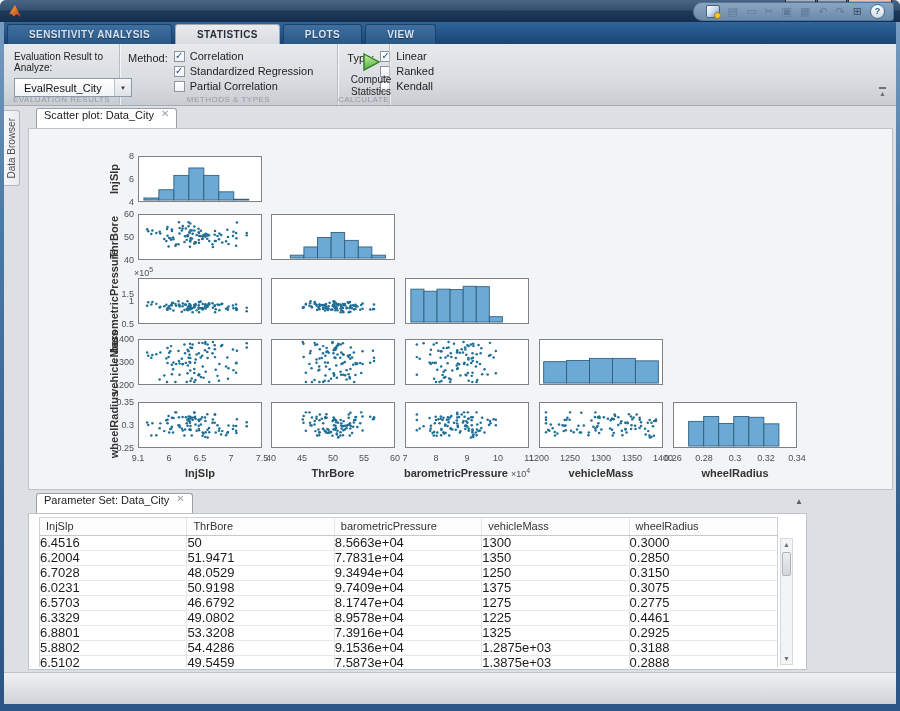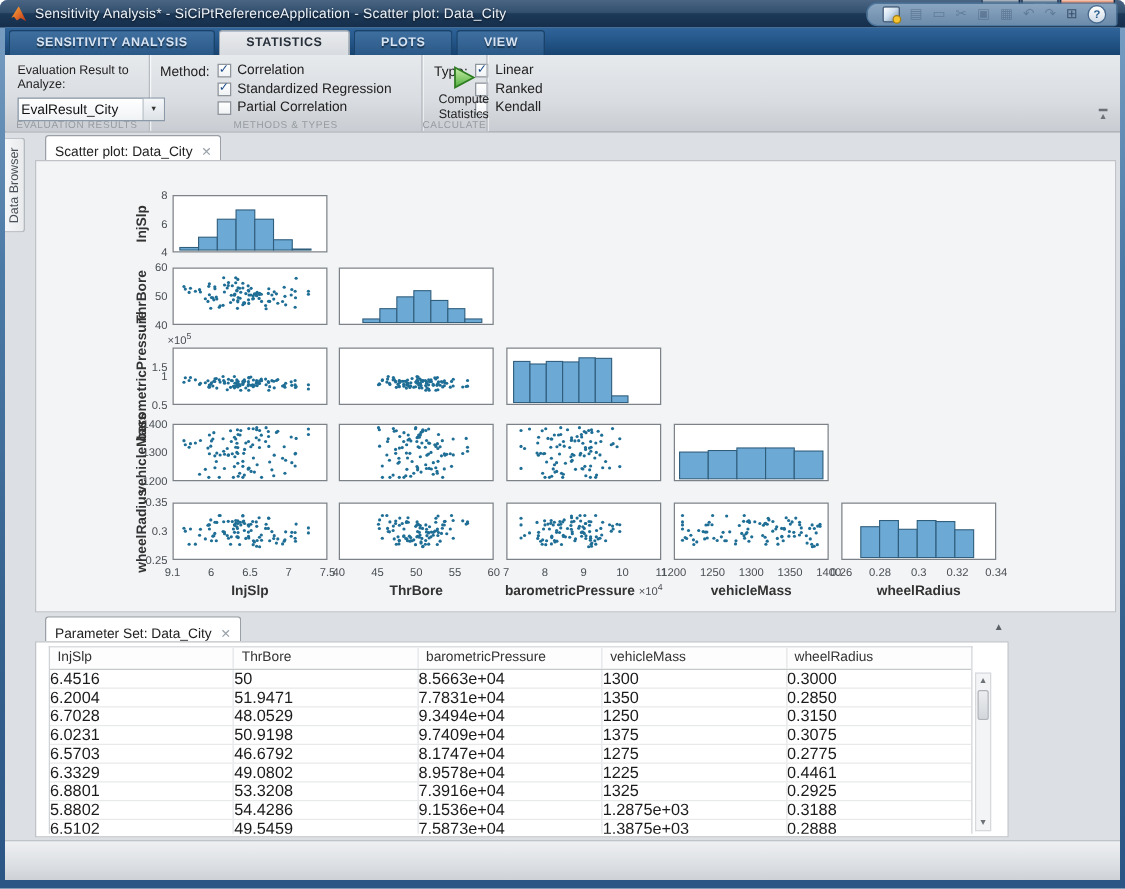--- a/index.html
+++ b/index.html
@@ -54,21 +54,21 @@
   
   .toolstrip{position:absolute;left:4px;top:44px;right:4px;height:61px;
     background:linear-gradient(180deg,#e7eaed 0%,#d9dce0 60%,#c9cdd3 100%);
     border-bottom:1px solid #a6abb1;display:flex;}
   .tgroup{position:relative;height:100%;box-sizing:border-box;padding:5px 8px 13px 8px;
     border-right:1px solid #b7bcc2;box-shadow:1px 0 0 rgba(255,255,255,.7);}
   .tfooter{position:absolute;left:0;right:0;bottom:1px;text-align:center;
     font-size:8px;letter-spacing:.5px;color:#969ba1;}
   .evlabel{font-size:10px;color:#222;margin:2px 0 5px 2px;}
   .combo{width:118px;height:19px;margin-left:2px;border:1px solid #8b99a8;background:linear-gradient(#ffffff,#f0f3f5);
-    display:flex;align-items:center;font-size:11px;color:#111;padding-left:2px;box-sizing:border-box;cursor:pointer;}
+    display:flex;align-items:center;font-size:11px;color:#111;padding-left:9px;box-sizing:border-box;cursor:pointer;}
   .combo .arrow{margin-left:auto;width:16px;align-self:stretch;border-left:1px solid #b9c1c9;
     background:linear-gradient(#f6f8fa,#dde2e7);display:flex;align-items:center;justify-content:center;
     font-size:6px;color:#333;}
   .mt-wrap{display:flex;gap:6px;}
   .mlabel{font-size:11px;color:#222;margin-top:3px;}
   .cbcol{display:flex;flex-direction:column;gap:3px;margin-top:1px;}
   .cbrow{display:flex;align-items:center;gap:5px;cursor:pointer;}
   .cb{width:11px;height:11px;box-sizing:border-box;border:1px solid #8f959c;
     background:linear-gradient(#ffffff,#f0f2f4);display:flex;align-items:center;justify-content:center;
     font-size:10px;line-height:1;color:#1f4e8c;font-weight:bold;}
@@ -83,21 +83,21 @@
   
   .dbtab{position:absolute;left:4px;top:110px;width:15px;height:74px;
     background:linear-gradient(90deg,#f6f7f8,#e8eaec);border:1px solid #b4b9bf;border-left:none;
     border-radius:0 3px 3px 0;display:flex;align-items:center;justify-content:center;cursor:pointer;}
   .dbtab span{writing-mode:vertical-rl;transform:rotate(180deg);font-size:10px;color:#4a5057;white-space:nowrap;}
   
   .doc-panel{position:absolute;}
   .doc-tabs{position:relative;height:20px;}
   .doc-tab{position:absolute;left:8px;bottom:0;height:19px;background:#fff;
     border:1px solid #9aa0a6;border-bottom:none;border-radius:3px 3px 0 0;
-    display:flex;align-items:flex-end;padding:0 7px;font-size:11px;color:#222;cursor:pointer;white-space:nowrap;}
+    display:flex;align-items:flex-start;padding:0 7px;font-size:11px;color:#222;cursor:pointer;white-space:nowrap;}
   .doc-close{margin-left:7px;font-size:10px;color:#9aa2aa;line-height:1;cursor:pointer;}
   .doc-body{position:absolute;left:0;right:0;top:20px;bottom:0;
     border:1px solid #bfc3c7;box-sizing:border-box;}
   #plot-panel{left:28px;top:108px;width:865px;height:382px;}
   #plot-panel .doc-body{background:#f3f4f6;}
   #table-panel{left:28px;top:493px;width:779px;height:177px;}
   #table-panel .doc-body{background:#ffffff;}
   .panel-collapse{position:absolute;right:4px;top:5px;font-size:8px;color:#5a6066;cursor:pointer;line-height:1;}
   
   .cell{position:absolute;background:#fff;border:1px solid #7d8288;box-sizing:border-box;}
@@ -133,21 +133,20 @@
     background:linear-gradient(180deg,#eef0f2 0%,#dcdfe3 60%,#ced2d7 100%);border-top:1px solid #c0c4c9;}
 </style>
 </head>
 <body>
 
 <div class="frame"></div>
 <div class="client"></div>
 
 <div class="titlebar">
   <span class="matlab-ico"></span>
-  <span class="wtitle">Sensitivity Analysis* - SiCiPtReferenceApplication - Scatter plot: Data_City</span>
   <div class="winbtns">
     <div class="wbtn min">—</div>
     <div class="wbtn max">
         <span class="maxglyph"></span>
       </div>
     <div class="wbtn close">×</div>
   </div>
 </div>
 
 <div class="tabrow">

